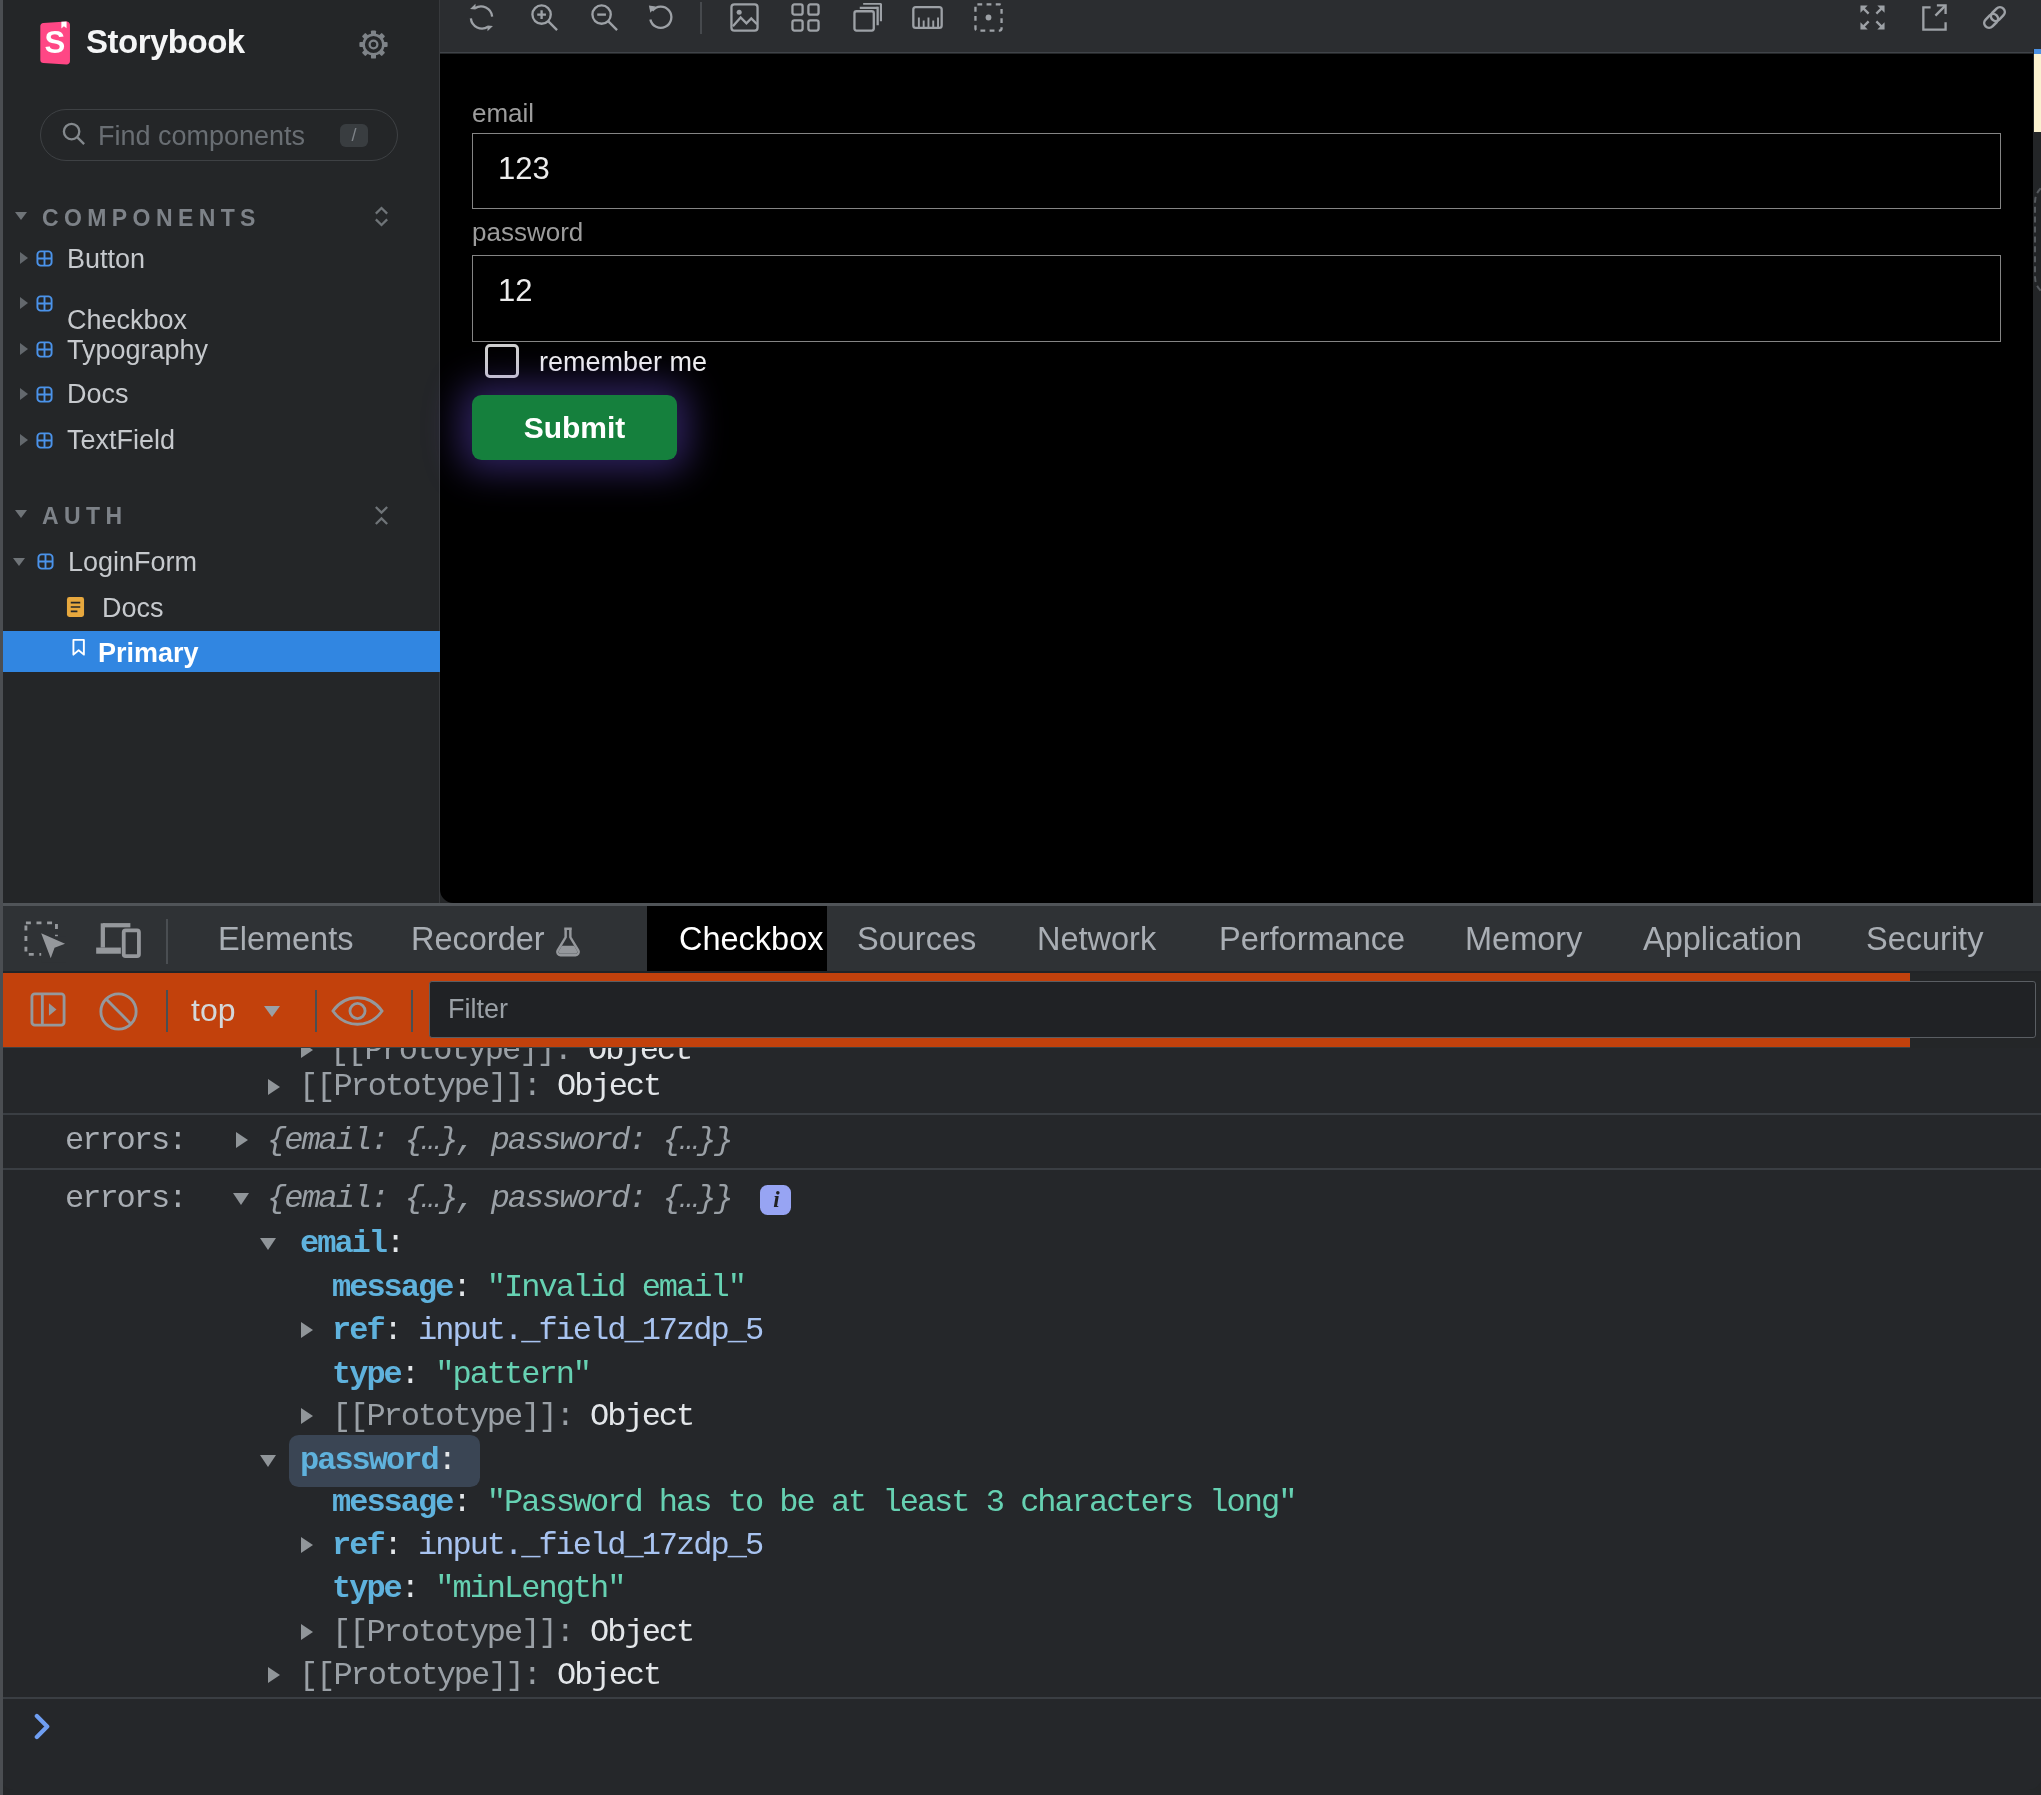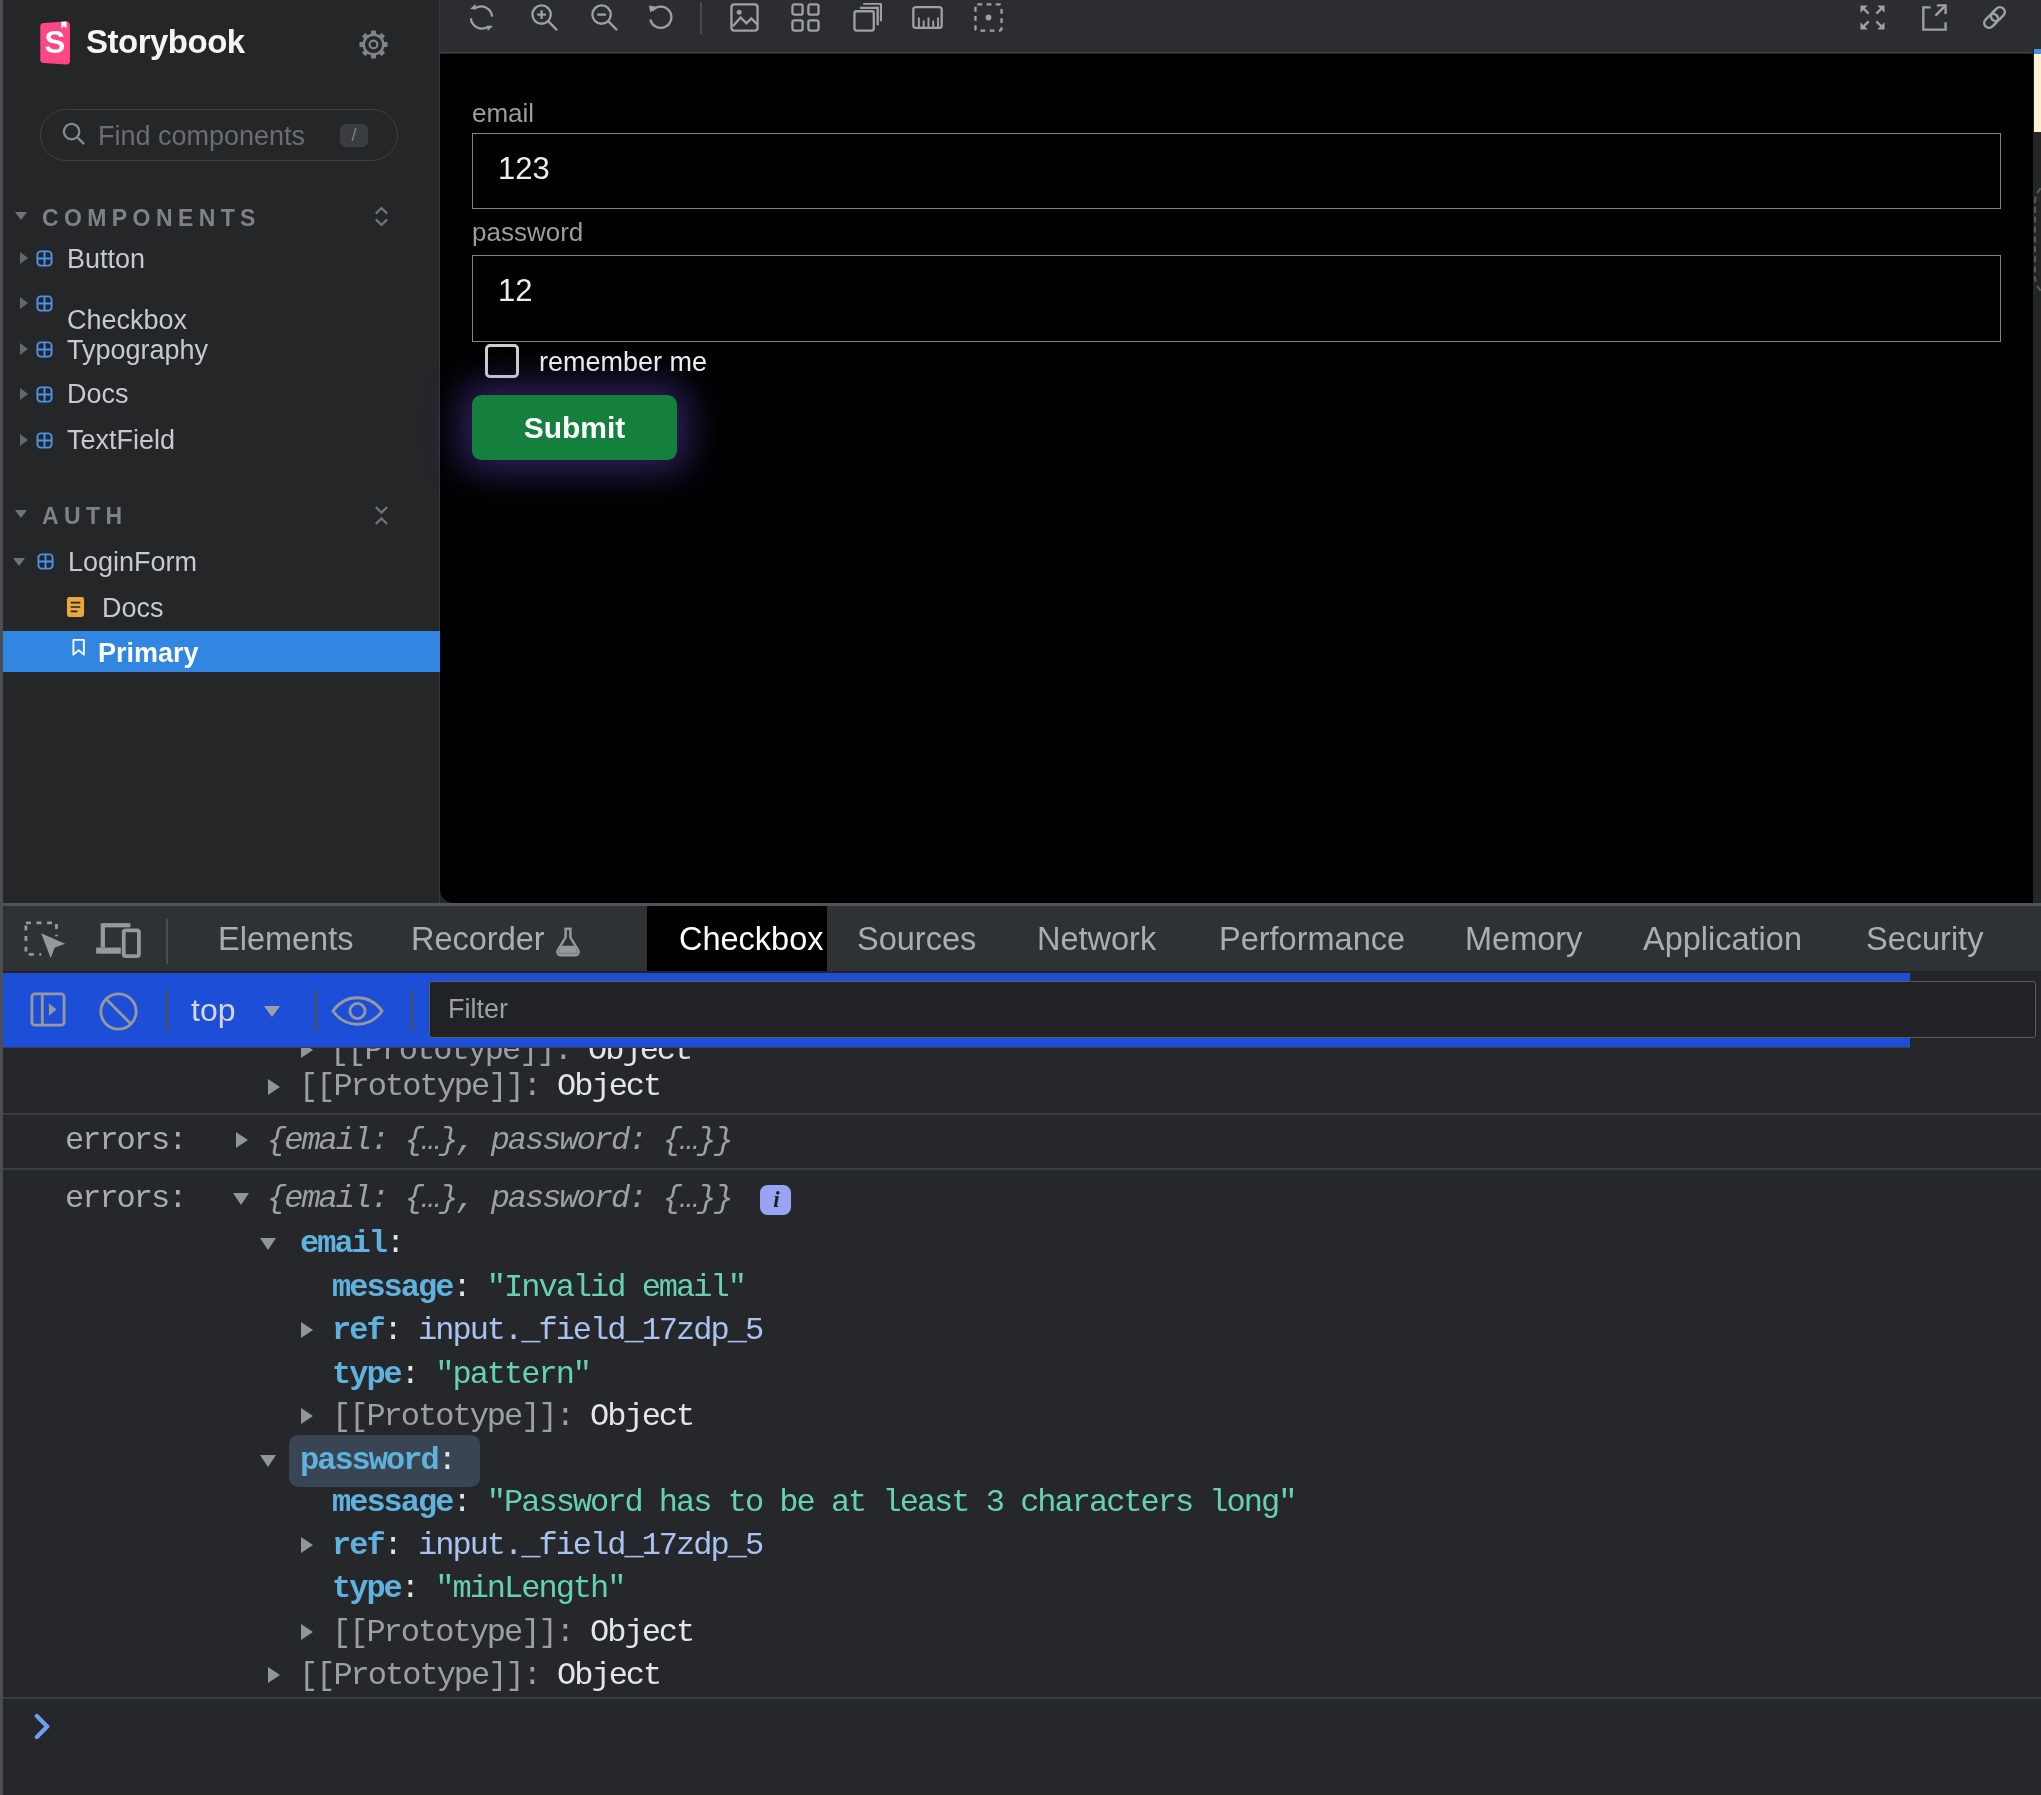--- a/index.html
+++ b/index.html
@@ -12,21 +12,21 @@
   .cap { color:#7d8288; font-size:23px; font-weight:bold; letter-spacing:5.4px; }
   .caret-d { width:0; height:0; border-left:6.7px solid transparent; border-right:6.7px solid transparent; border-top:8.6px solid #6f7478; }
   .caret-r { width:0; height:0; border-top:6.7px solid transparent; border-bottom:6.7px solid transparent; border-left:8.6px solid #63686d; }
   
   #toolbar { left:440px; top:0; width:1602px; height:53px; background:#2b2d30; border-bottom:1.9px solid #404449; }
   #canvas { left:440px; top:54px; width:1593px; height:849px; background:#000; border-bottom-left-radius:13.4px; }
   #rightstrip { left:2033px; top:49px; width:8.6px; height:855px; background:#232527; overflow:hidden; }
   #dtborder { left:0; top:903px; width:2042px; height:2.9px; background:#505458; }
   #tabbar { left:0; top:906px; width:2042px; height:67px; background:#2f3235; }
   .tab { position:absolute; top:0; height:67px; line-height:67px; color:#a9aeb4; font-size:32.5px; }
-  #filterbar { left:0; top:973px; width:1910px; height:75px; background:#1d4ed8; border-bottom:1.9px solid #3c4043; }
+  #filterbar { left:0; top:973px; width:1910px; height:75px; background:#c2410c; border-bottom:1.9px solid #3c4043; }
   #console { left:0; top:1048px; width:2042px; height:742px; background:#25272a; overflow:hidden;
              border-bottom-left-radius:13.4px; border-bottom-right-radius:13.4px;
              font-family:"Liberation Mono", monospace; font-size:32px; letter-spacing:-2px; }
   #basestrip { left:0; top:1789px; width:2042px; height:5.7px; background:#56595d; z-index:-1; }
   .crow { position:absolute; height:44px; line-height:44px; white-space:pre; }
   .csep { position:absolute; left:0; width:2042px; height:1.9px; background:#3a3e43; }
   .k { color:#5fb2dd; font-weight:bold; }
   .s { color:#66d1b2; }
   .v { color:#a8c3f0; }
   .g { color:#9aa0a6; }

